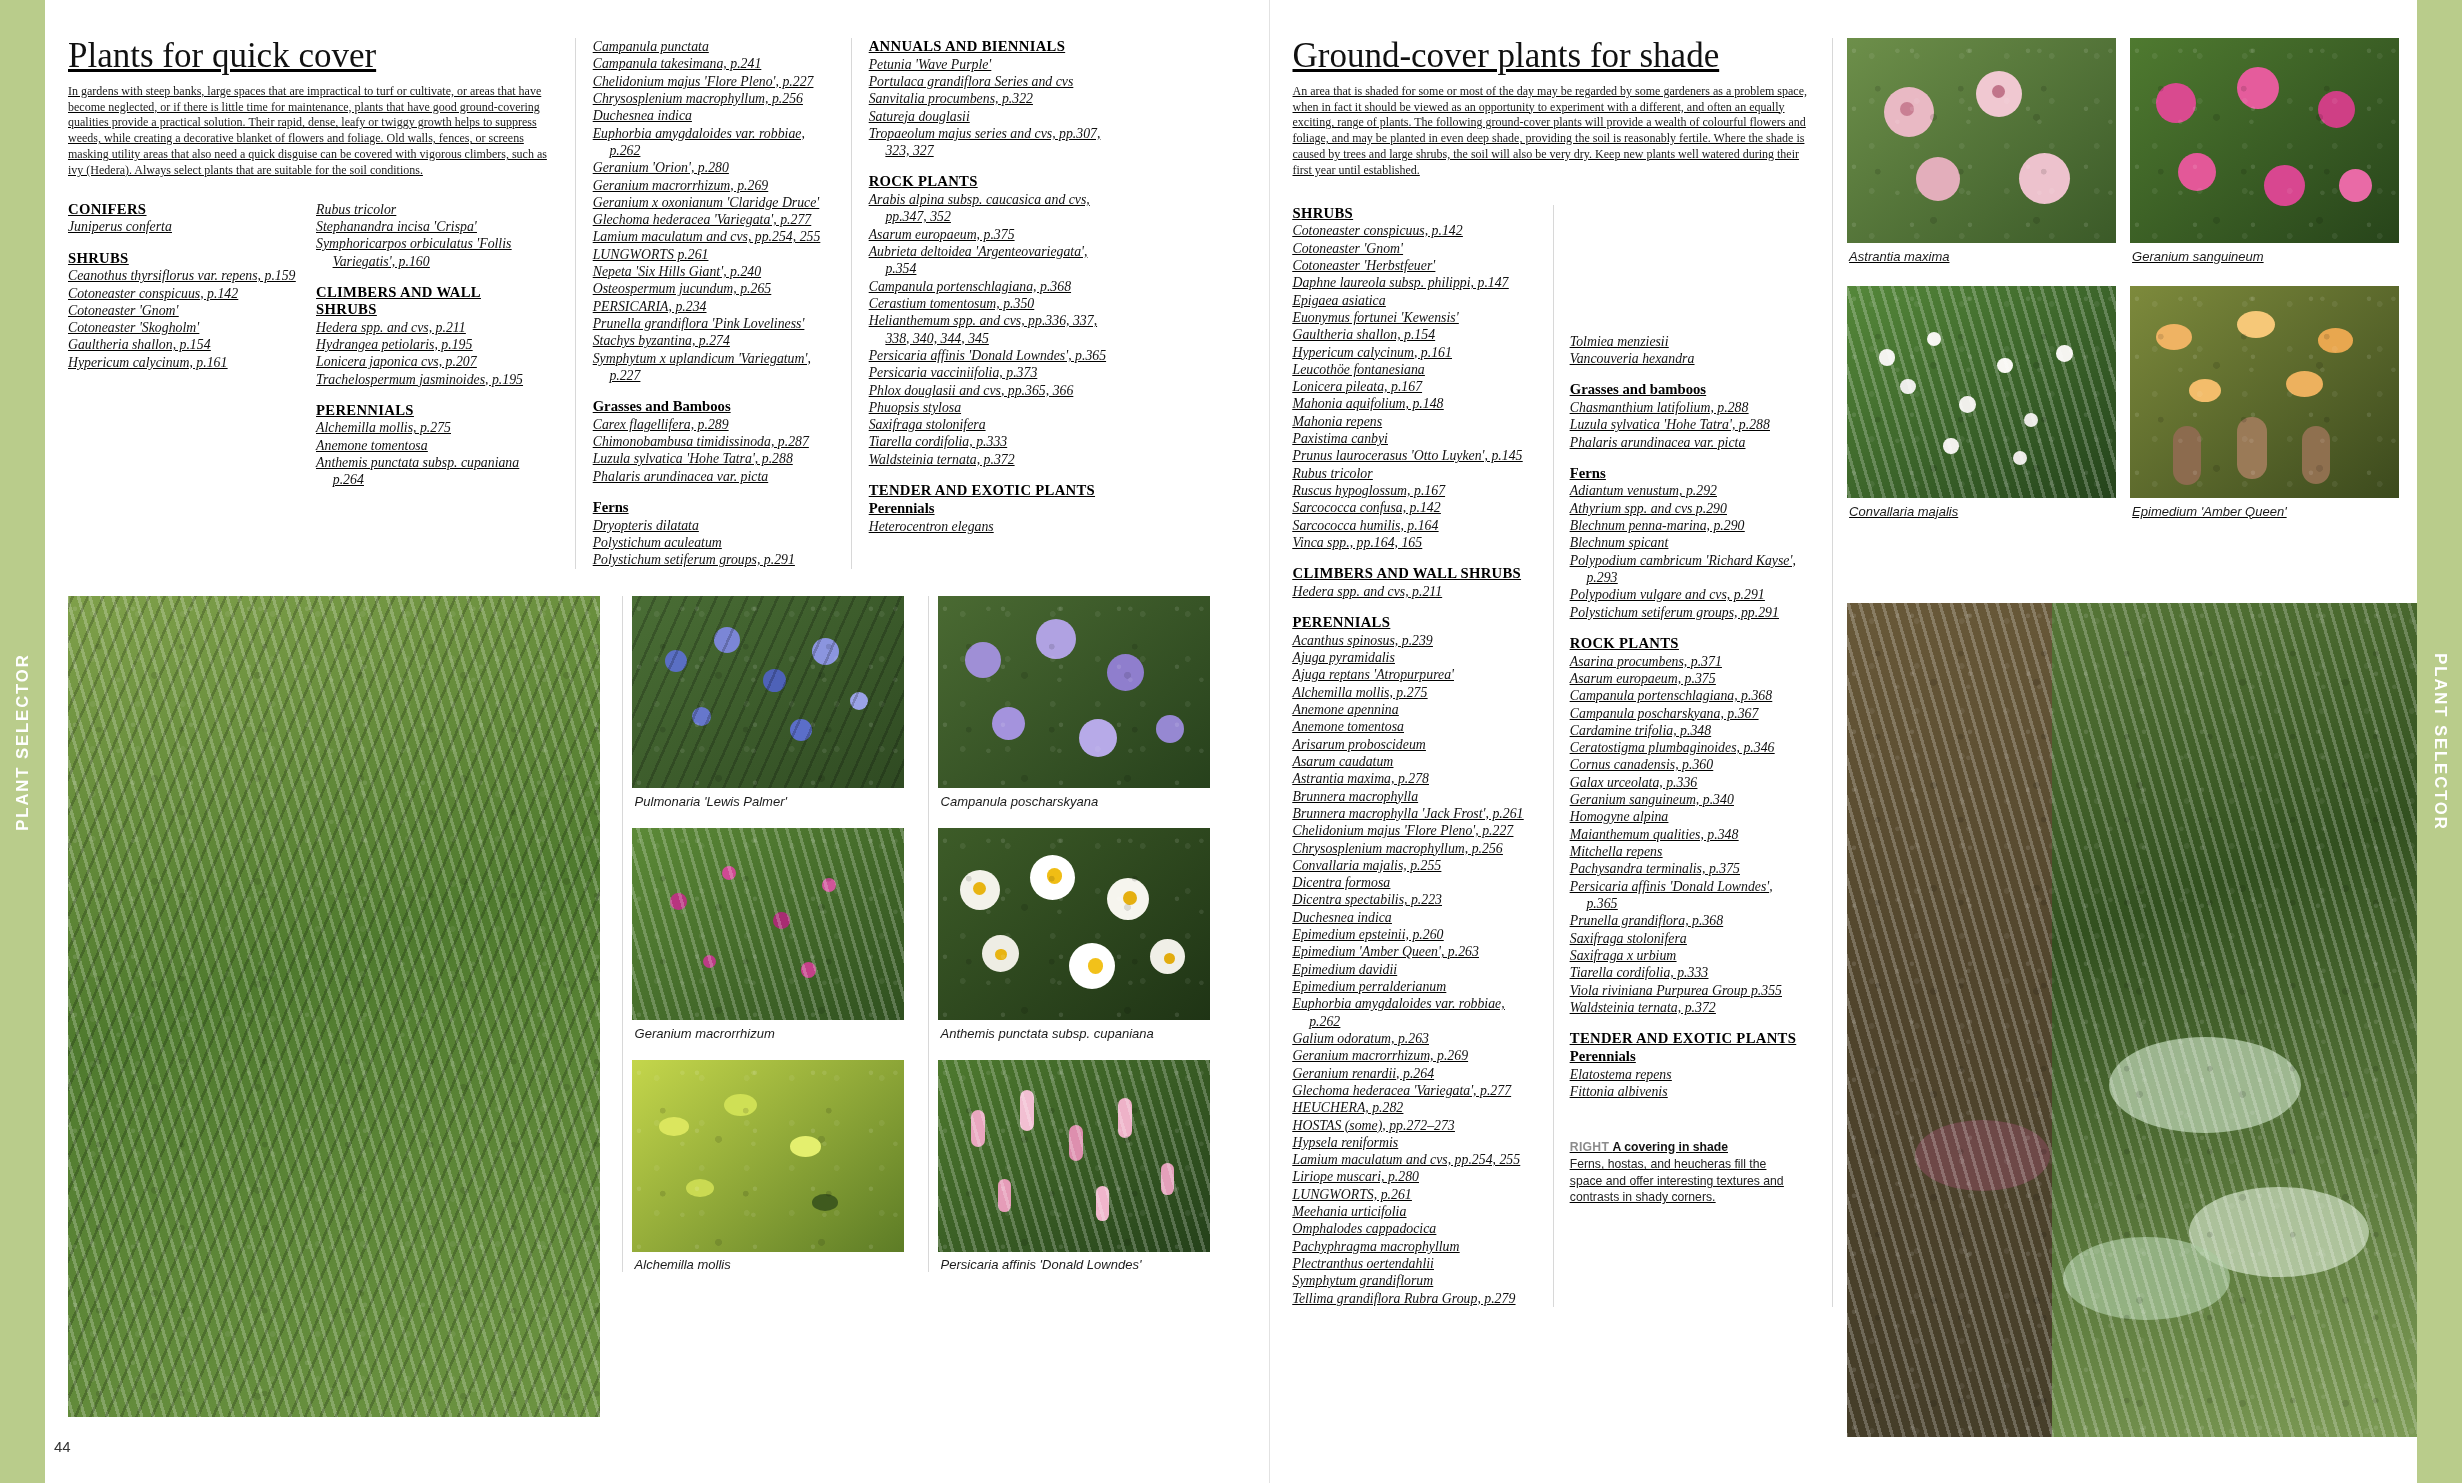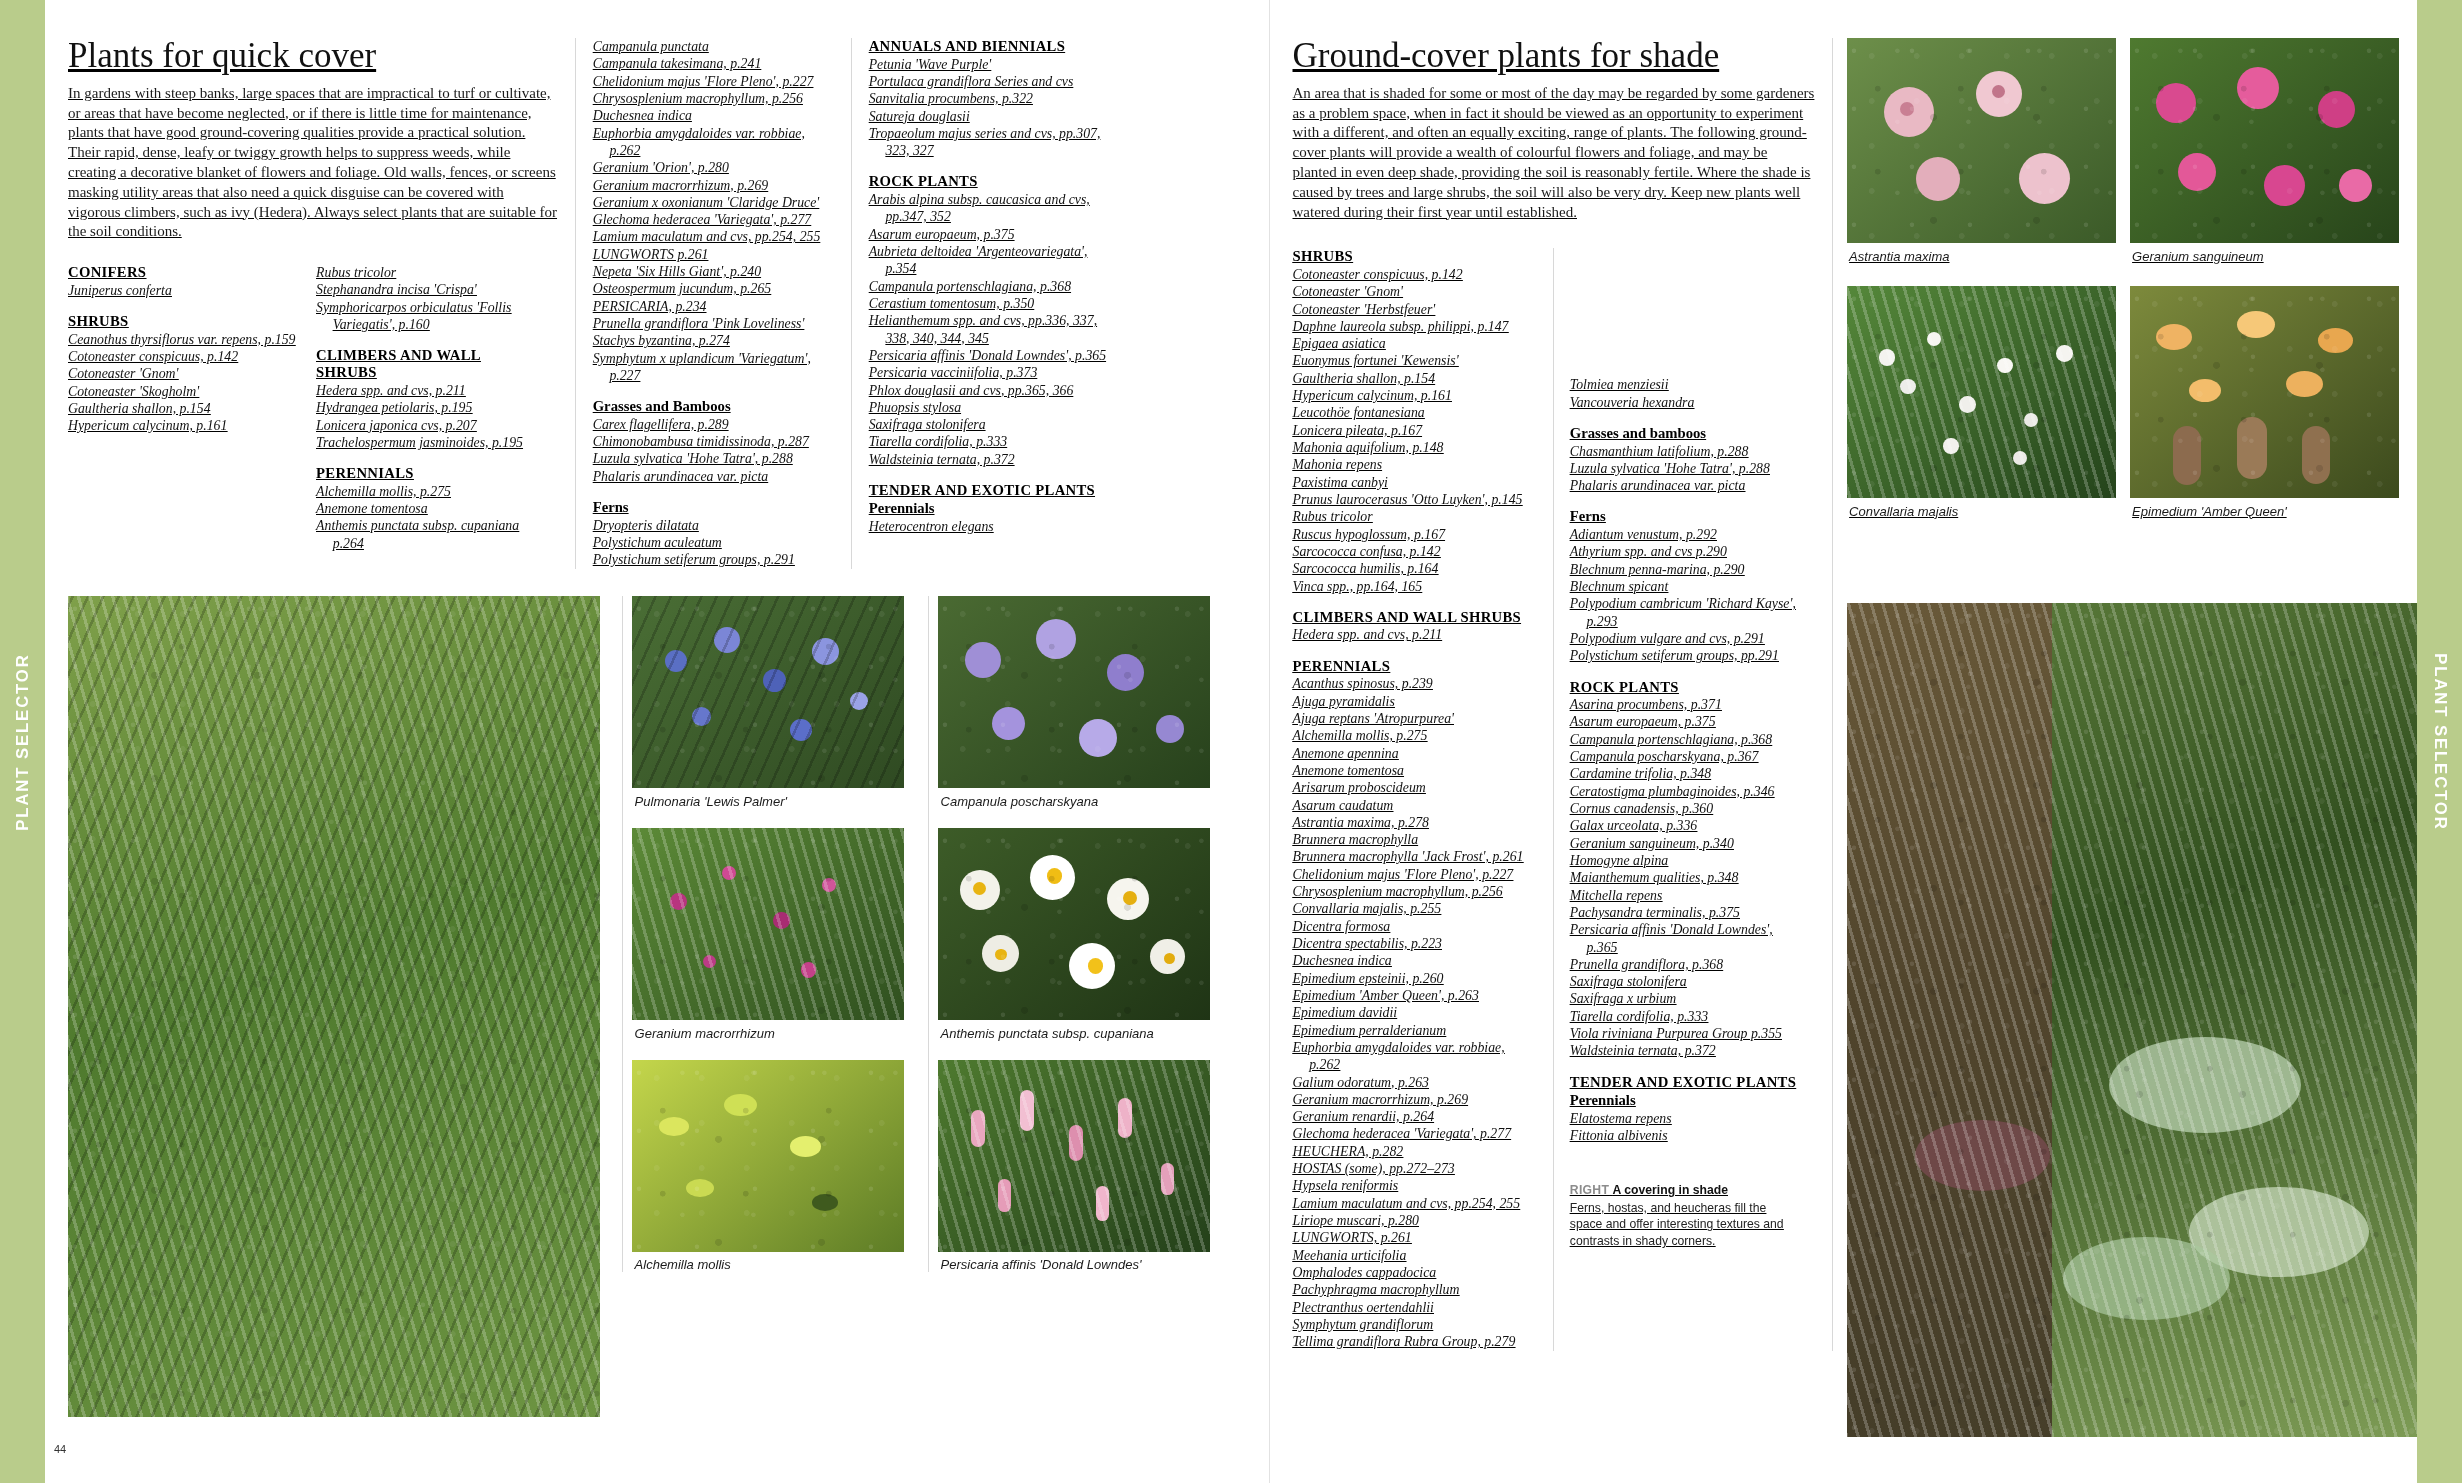--- a/index.html
+++ b/index.html
@@ -36,21 +36,21 @@
   .page.left  { width: 1225px; margin-left: 45px; border-right: 1.9px solid #e2e2e2;}
   .page.right { width: 1193px; }
 
   
   h1.page-title {
     font-family: "Liberation Serif", serif;
     font-weight: normal; font-size: 35px; line-height: 1.05;
     margin: 0 0 9px 0; color: #111;
   }
   p.intro {
-    font-size: 15px; line-height: 1.32; margin: 0; color: #1a1a1a;
+    font-size: 12px; line-height: 1.32; margin: 0; color: #1a1a1a;
     text-align: left;
   }
 
   .cat-head {
     font-family: "Liberation Serif", serif;
     font-weight: bold; font-size: 14.7px; letter-spacing: 0.3px;
     margin: 14px 0 0.6px 0; color:#000;
   }
   .cat-head.first { margin-top: 0; }
   .sub-head {
@@ -101,21 +101,21 @@
 
   
   .cols { display:flex;text-decoration:underline; }
   .col { padding-right: 16.7px; }
 
   .gallery-3 { display:flex; gap: 5px; align-items: center; }
   .tile-col { border-left:0.6px solid #d8d8d8; padding-left: 9px; }
 
   .pagenum {
     position:absolute; bottom: 29.5px;
-    font-family:"Liberation Sans", sans-serif; font-size: 11px; color:#333;
+    font-family:"Liberation Sans", sans-serif; font-size: 15px; color:#333;
   }
 </style>
 </head>
 <body>
 
 <div class="spread">
 
   <div class="side-tab left">
     <span class="tab-label">PLANT SELECTOR</span>
   </div>

